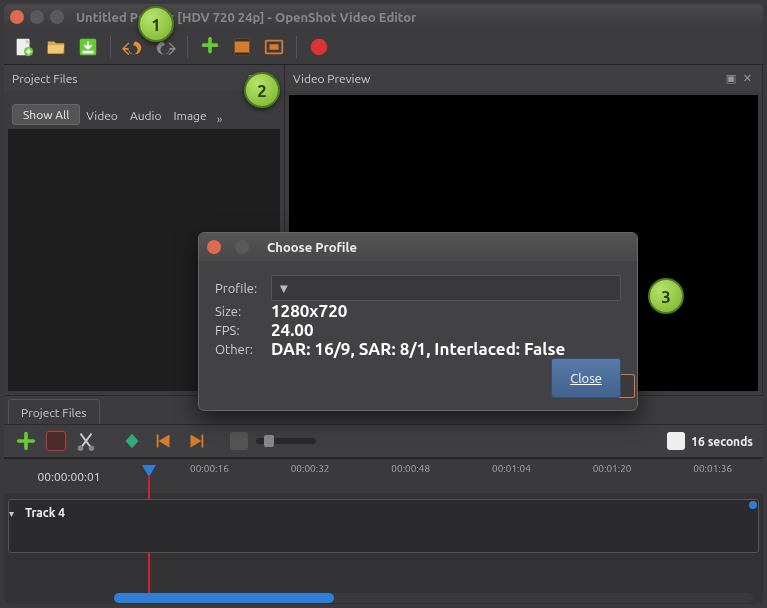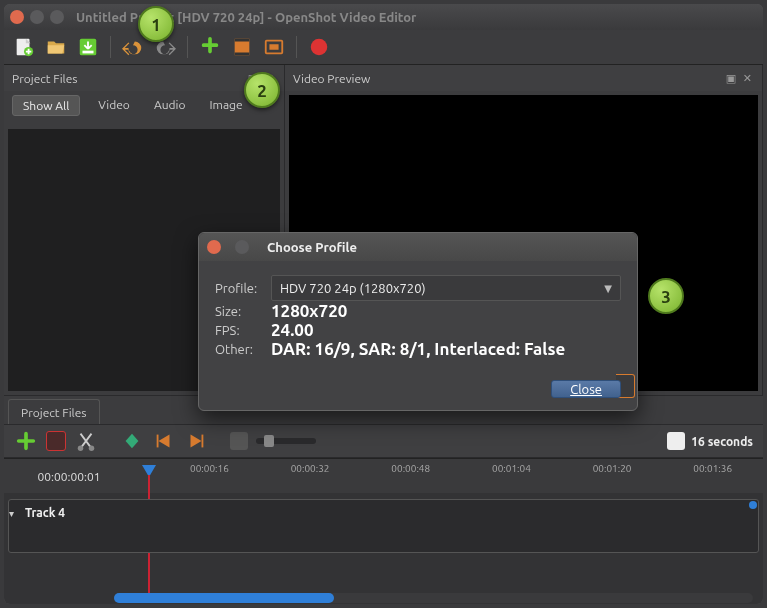--- a/index.html
+++ b/index.html
@@ -37,21 +37,21 @@
   .content{ display:flex; height:330px; background:#3c3c3e;}
   .panel{ display:flex; flex-direction:column; border-right:1px solid #2a2a2c;}
   .panel.left{width:280px;}
   .panel.right{flex:1;text-align:center;}
   .panel-header{
     height:22px; padding:2px 8px; font-size:12px; color:#ccc; display:flex; align-items:center;justify-content:space-between;
     background:#3f3f41;
   }
   .panel-header .sq{ font-size:11px; letter-spacing:2px; color:#999;}
   .filter-bar{
-    height:30px; display:flex; align-items:flex-start; gap:12px; padding:4px 8px 0 8px;
+    height:30px; display:flex; align-items:flex-end; gap:0; padding:4px 8px 0 8px;
   }
   .pill{
     background:#555; border:1px solid #666; border-radius:3px; padding:3px 10px;
     font-size:12px; color:#eee; cursor:pointer;
   }
   .linkish{font-size:12px; color:#ccc; padding:3px 6px; cursor:pointer;}
   .chev{color:#aaa;padding:0 4px;font-size:12px;}
   .preview-area{ flex:1; background:#000; margin:4px;}
   .thumbs-area{ flex:1; background:#1f1f20; margin:4px;}
   .bottom-tabs{ height:28px; display:flex; align-items:flex-end; background:#3c3c3e; padding:0 4px; border-top:1px solid #2a2a2c;}
@@ -101,21 +101,21 @@
   .row .lbl{width:56px; color:#ccc; font-size:13px;}
   .row .val{color:#fff; font-weight:bold; font-size:17px;}
   .select{
     flex:1; height:24px; background:#3a3a3c; border:1px solid #555; border-radius:2px;
     display:flex; align-items:center; justify-content:space-between; padding:0 8px; color:#eee; font-size:13px;
   }
   .select .dd{color:#bbb;font-size:10px;}
   .closebtn{
     position:absolute; right:16px; bottom:12px;
     background:linear-gradient(#5a7aa7,#41628e); border:1px solid #2f4f7a; color:#fff;
-    padding:1px 18px; border-radius:3px; font-size:13px; cursor:pointer;
+    padding:12px 18px; border-radius:3px; font-size:13px; cursor:pointer;
     text-decoration:underline;
   }
   .behind-btn{
     position:absolute; right:2px; bottom:12px;
     width:18px;height:22px;background:#3a3a3c;border:1px solid #d77b2f;border-left:none;border-radius:0 3px 3px 0;
   }
   
   .anno{
     position:absolute; width:32px;height:32px;border-radius:50%;
     background:radial-gradient(circle at 35% 30%, #b6e36a, #7ab22e);
@@ -302,21 +302,20 @@
 <div class="dialog">
   <div class="dlg-title">
     <span class="win-btn win-close"></span>
     <span class="win-btn win-min"></span>
     <span class="t">Choose Profile</span>
   </div>
   <div class="dlg-body">
     <div class="row">
       <span class="lbl">Profile:</span>
       <div class="select">
-        <span>HDV 720 24p (1280x720)</span>
         <span class="dd">▼</span>
       </div>
     </div>
     <div class="row">
       <span class="lbl">Size:</span>
       <span class="val">1280x720</span>
     </div>
     <div class="row">
       <span class="lbl">FPS:</span>
       <span class="val">24.00</span>

